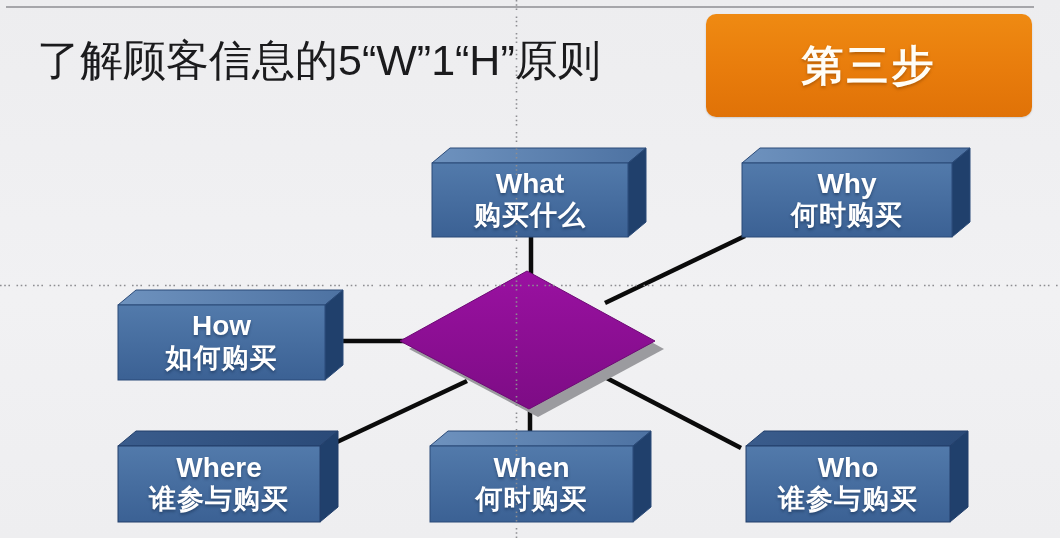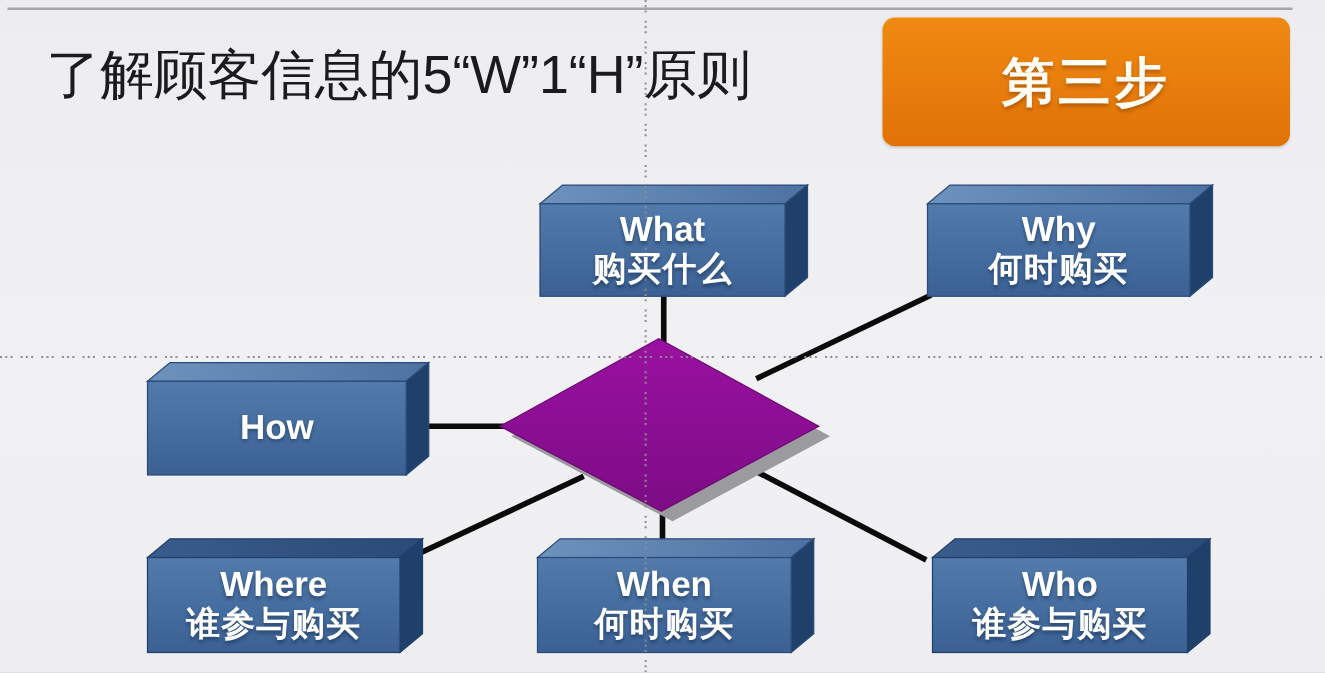--- a/index.html
+++ b/index.html
@@ -148,20 +148,21 @@
     <div class="zh">购买什么</div>
   </div>
 
   <div class="node-label" style="left:742px;top:163px;width:210px;height:74px">
     <div class="en">Why</div>
     <div class="zh">何时购买</div>
   </div>
 
   <div class="node-label" style="left:118px;top:305px;width:207px;height:75px">
     <div class="en">How</div>
+    <div class="zh">如何购买</div>
   </div>
 
   <div class="node-label" style="left:118px;top:446px;width:202px;height:76px">
     <div class="en">Where</div>
     <div class="zh">谁参与购买</div>
   </div>
 
   <div class="node-label" style="left:430px;top:446px;width:203px;height:76px">
     <div class="en">When</div>
     <div class="zh">何时购买</div>

